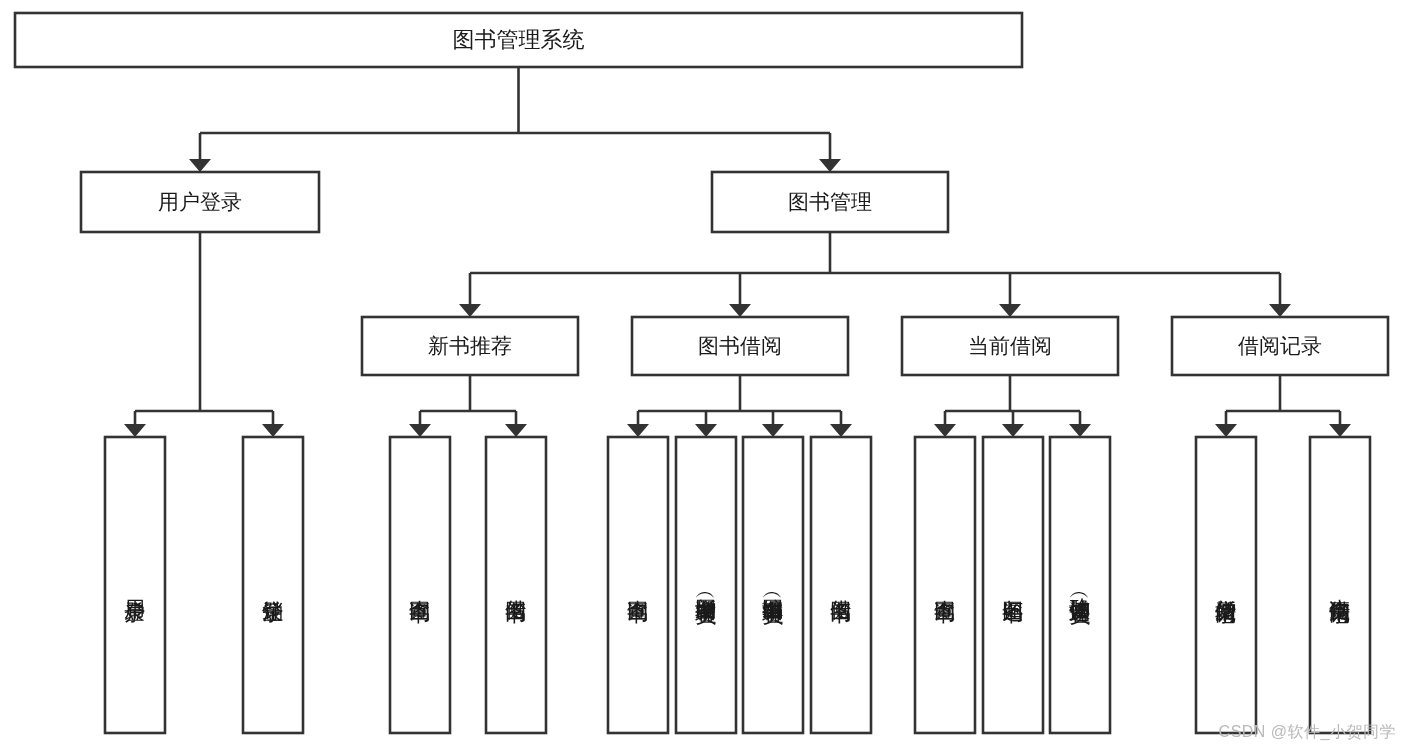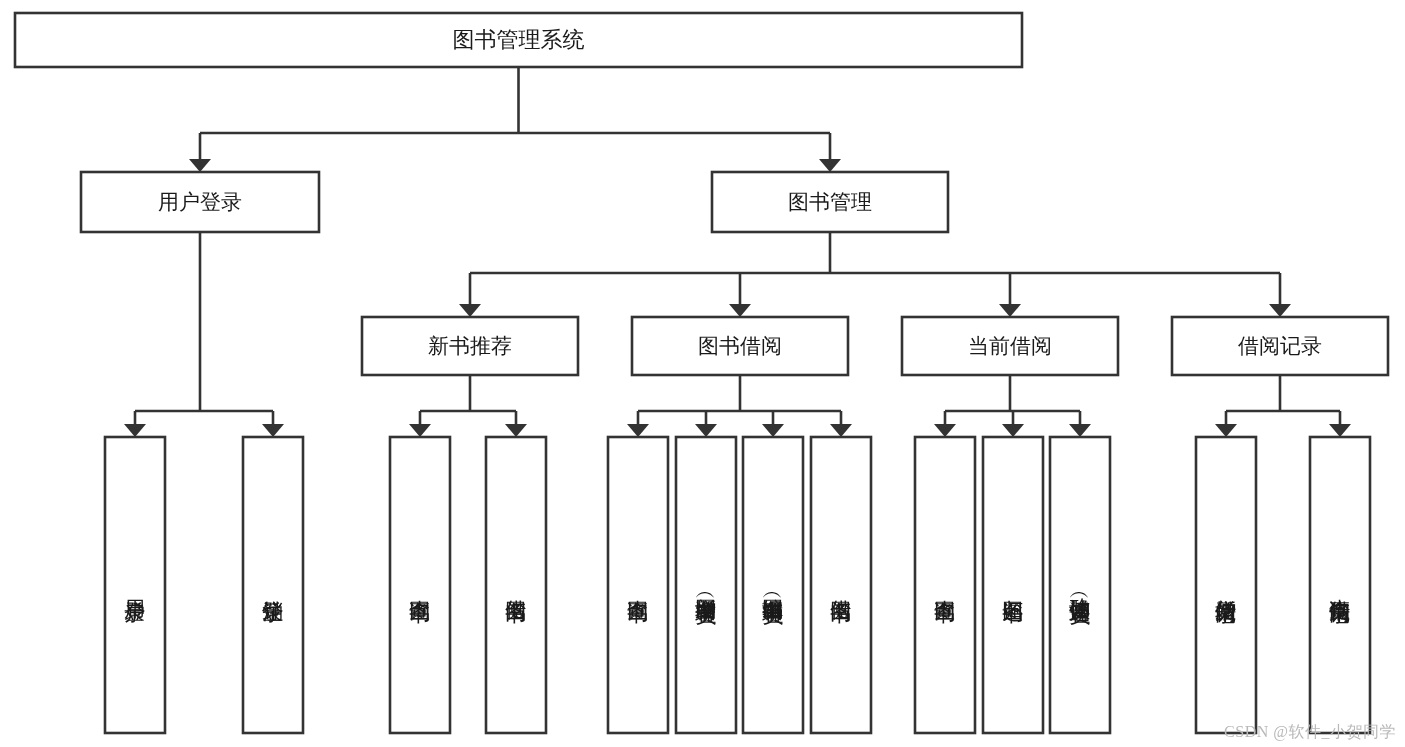--- a/index.html
+++ b/index.html
@@ -68,21 +68,21 @@
     font-size: 21px;
     line-height: 1.12;
     color: #1a1a1a;
     letter-spacing: 1px;
     white-space: nowrap;
   }
   .watermark {
     position: absolute;
     right: 9px;
     bottom: 4px;
-    font-family: Liberation Serif, serif;
+    font-family: Liberation Sans, sans-serif;
     font-size: 16px;
     color: #b9b9b9;
     letter-spacing: 0.5px;
     user-select: none;
   }
 </style>
 </head>
 <body>
 
 <div id="diagram-root">

